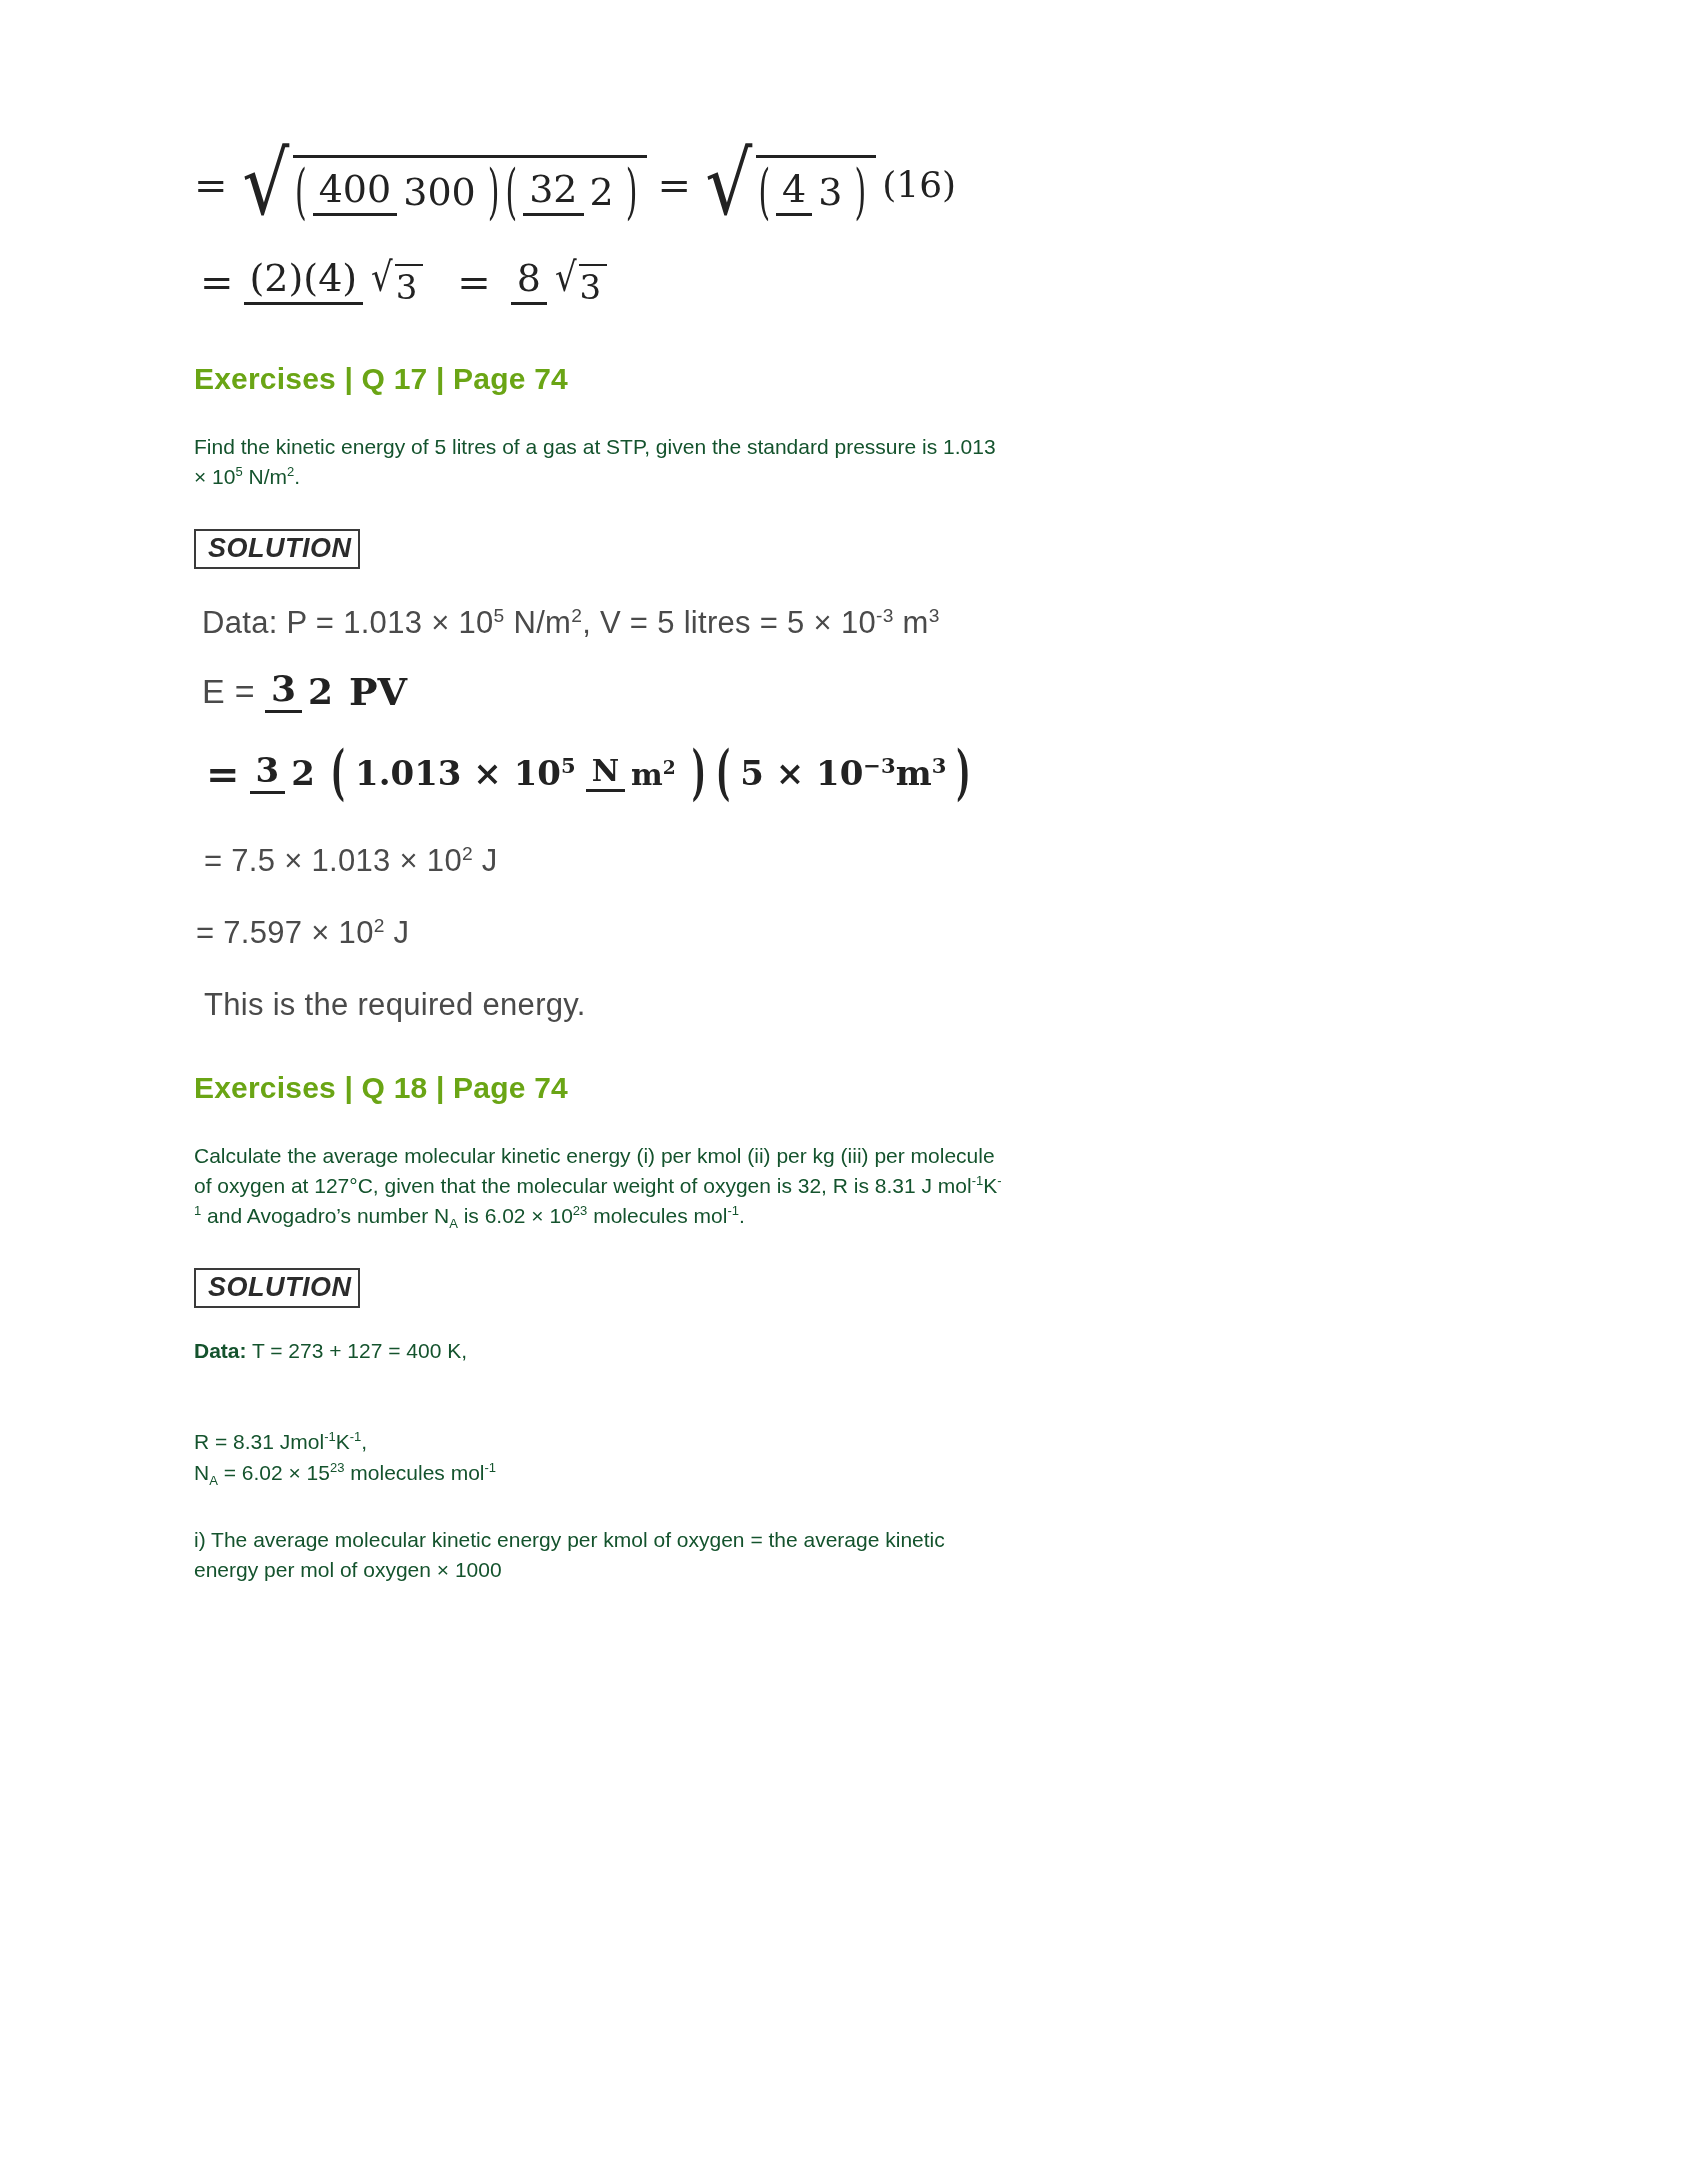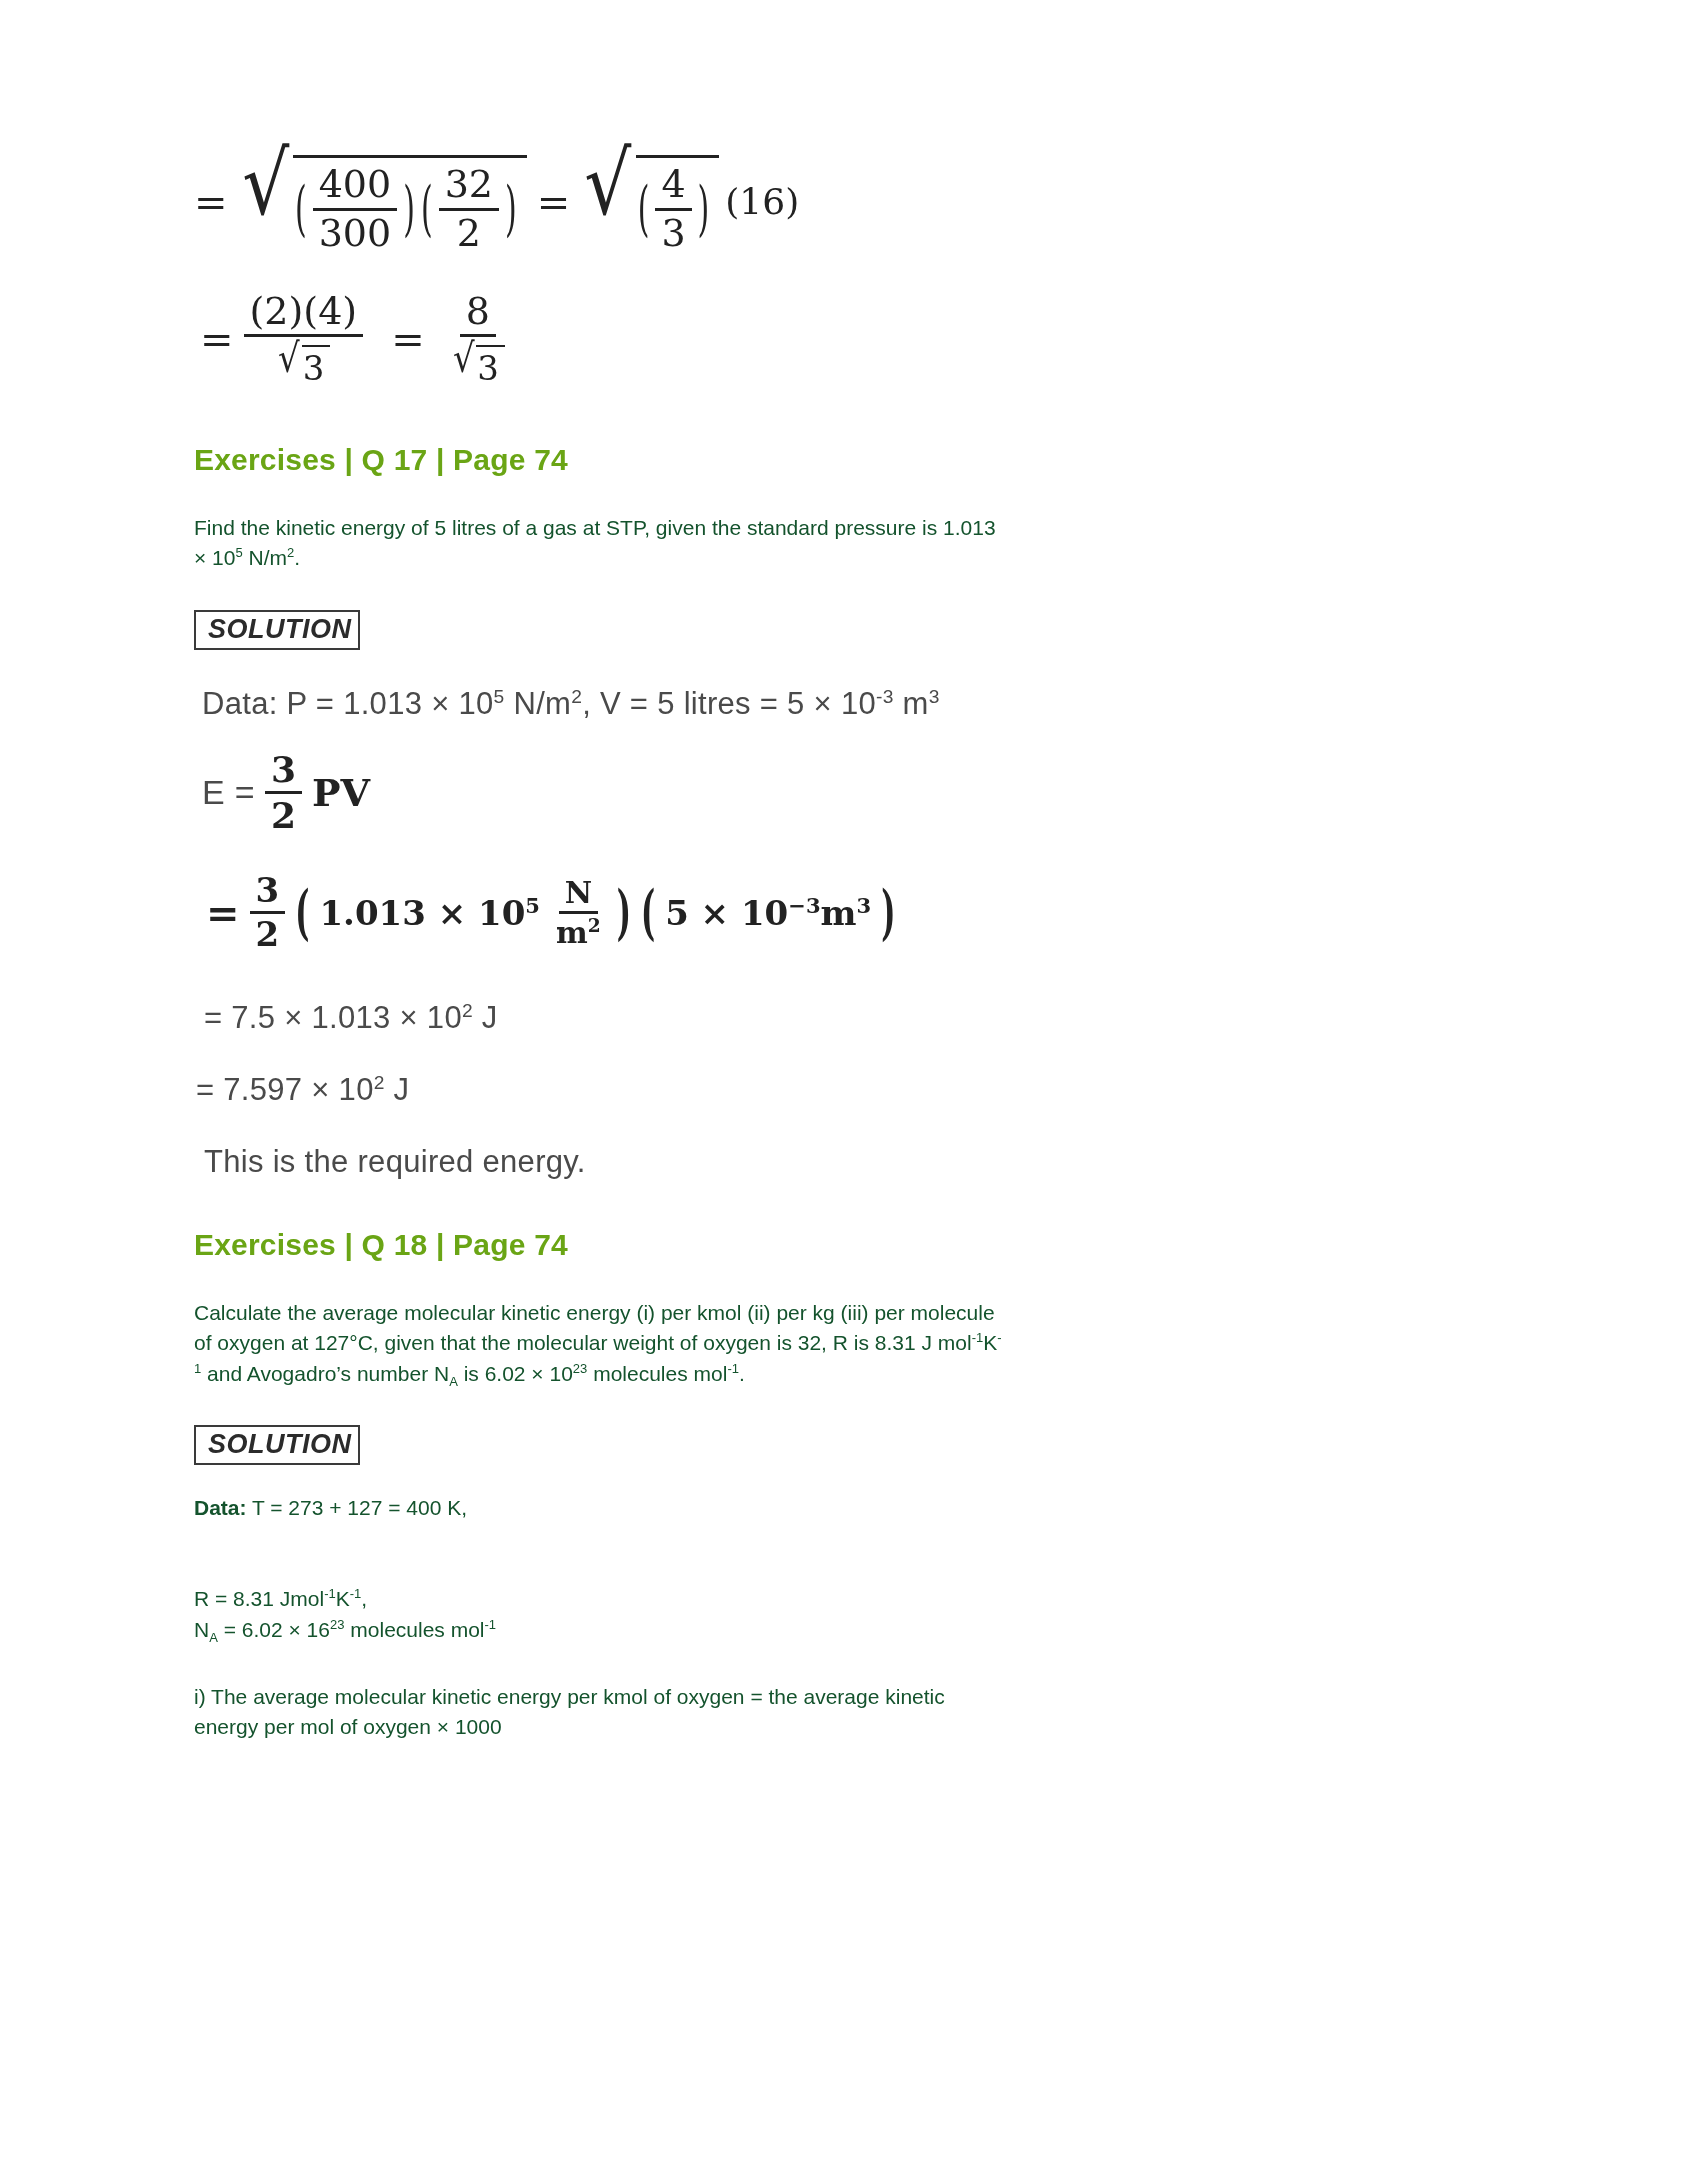--- a/index.html
+++ b/index.html
@@ -37,21 +37,21 @@
     display: flex;
     align-items: center;
     gap: 10px;
   }
   .eq-sign {
     font-family: "DejaVu Serif", serif;
     font-size: 40px;
   }
   .frac {
     display: inline-flex;
-    flex-direction: column;
+    flex-direction: row;
     align-items: center;
     justify-content: center;
     vertical-align: middle;
     line-height: 1.1;
   }
   .frac .num {
     padding: 0 6px 2px 6px;
     border-bottom: 3px solid #222;
   }
   .frac .den {
@@ -302,21 +302,21 @@
 
     <div class="question-text">
       <span class="data-label">Data:</span><span> T = 273 + 127 = 400 K,</span>
     </div>
 
     <div class="spacer-28"></div>
 
     <div class="question-text" style="line-height:1.5;">
       <br>
       <span><span>R = 8.31 Jmol</span><sup>-1</sup><span>K</span><sup>-1</sup><span>,</span></span><br>
-      <span><span>N</span><sub>A</sub><span> = 6.02 × 16</span><sup>23</sup><span> molecules mol</span><sup>-1</sup></span>
+      <span><span>N</span><sub>A</sub><span> = 6.02 × 15</span><sup>23</sup><span> molecules mol</span><sup>-1</sup></span>
     </div>
 
     <div class="spacer-36"></div>
 
     <div class="question-text">
       <span>i) The average molecular kinetic energy per kmol of oxygen = the average kinetic</span><br>
       <span>energy per mol of oxygen × 1000</span>
     </div>
 
   </div>

